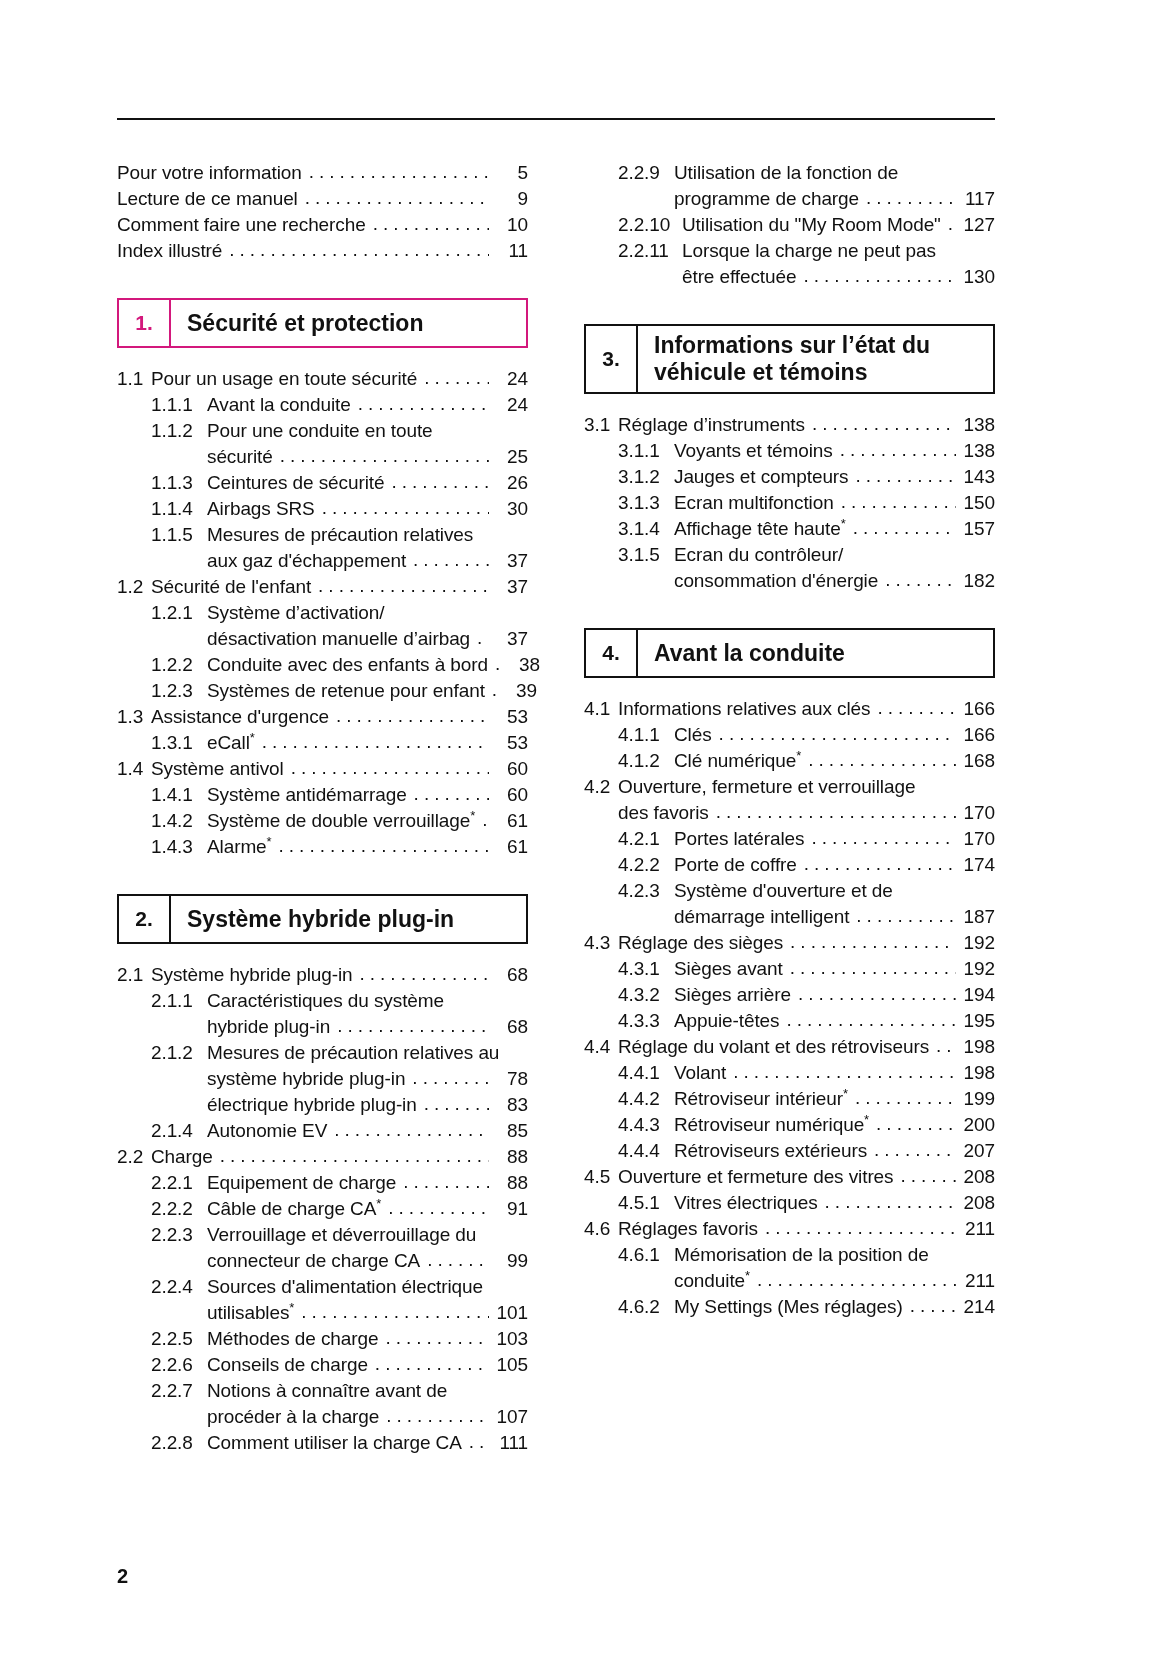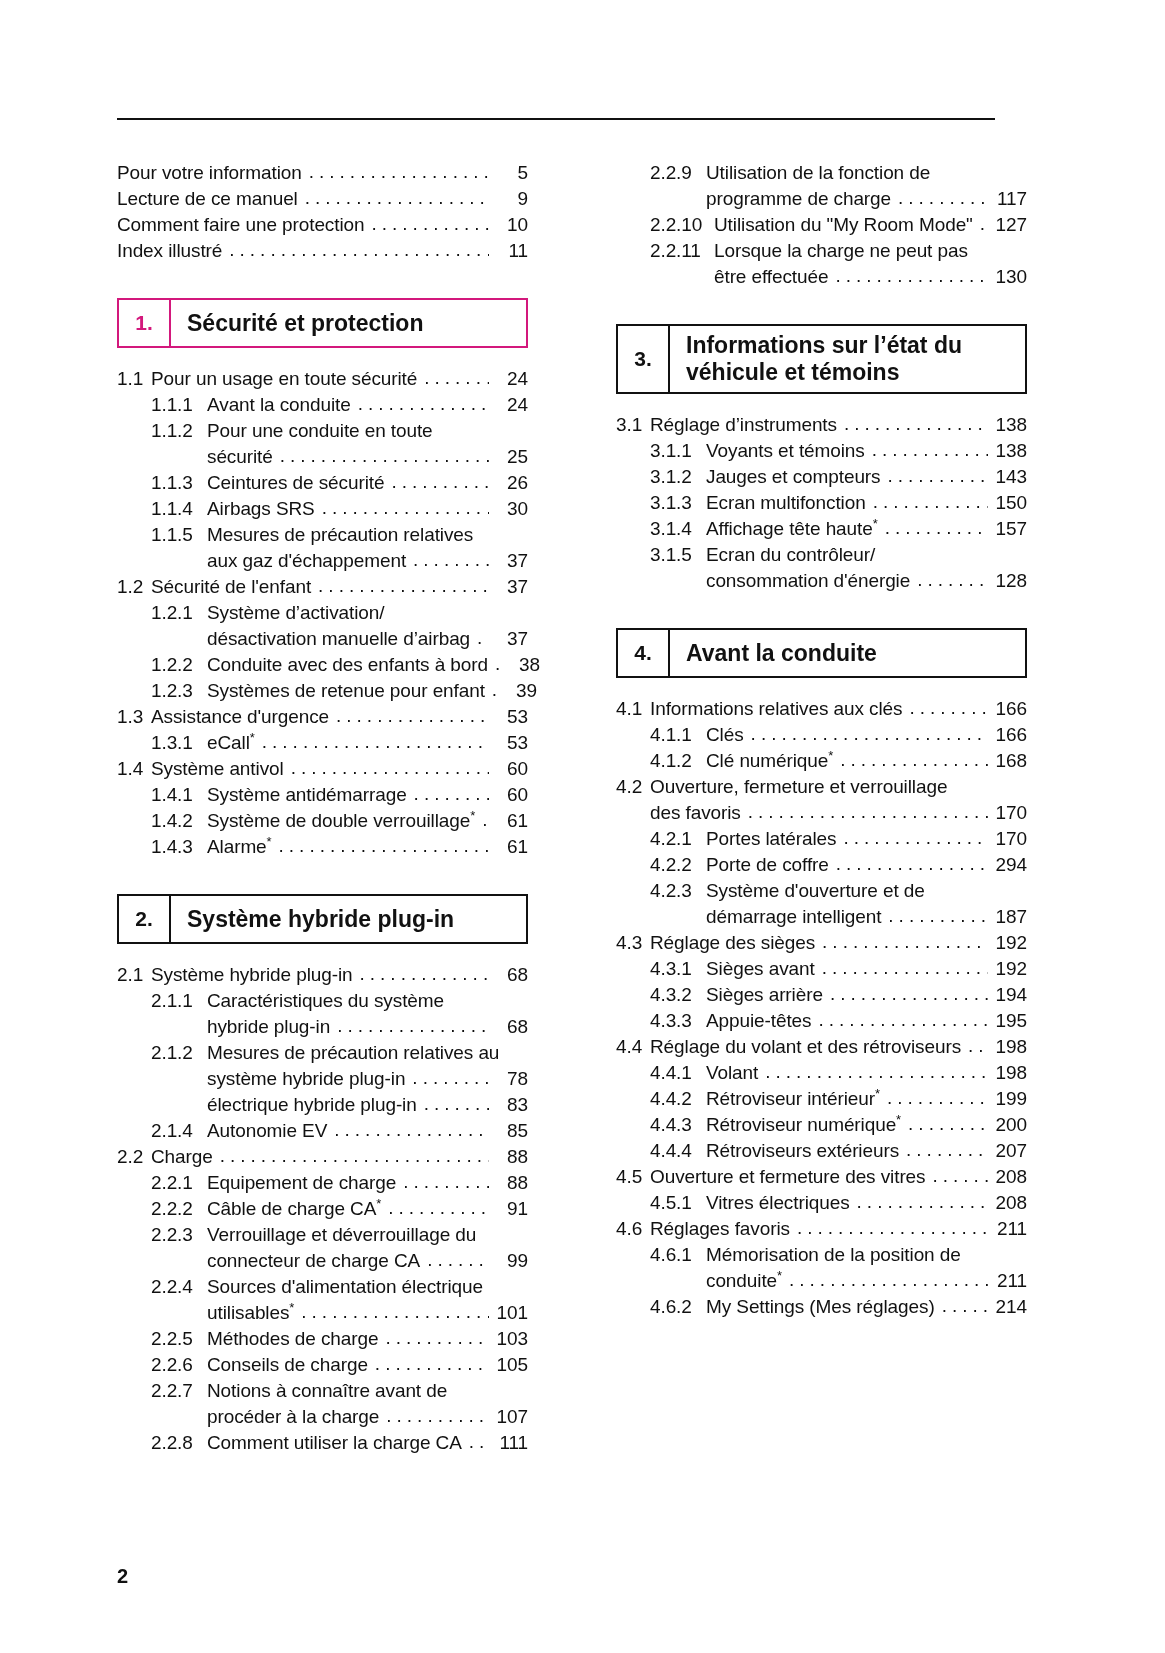--- a/index.html
+++ b/index.html
@@ -29,21 +29,21 @@
     width: 878px;
     height: 2px;
     background: #111111;
   }
   .columns {
     position: absolute;
     left: 117px;
     top: 160px;
     width: 878px;
     display: flex;
-    gap: 88px;
+    gap: 56px;
   }
   .col {
     width: 411px;
   }
 
   
   .toc-line {
     display: flex;
     align-items: baseline;
     font-size: 19px;
@@ -159,21 +159,21 @@
           <span class="txt">Pour votre information</span>
           <span class="leader">........................................</span>
           <span class="pg">5</span>
         </div>
         <div class="toc-line lvl-top">
           <span class="txt">Lecture de ce manuel</span>
           <span class="leader">........................................</span>
           <span class="pg">9</span>
         </div>
         <div class="toc-line lvl-top">
-          <span class="txt">Comment faire une protection</span>
+          <span class="txt">Comment faire une recherche</span>
           <span class="leader">........................................</span>
           <span class="pg">10</span>
         </div>
         <div class="toc-line lvl-top">
           <span class="txt">Index illustré</span>
           <span class="leader">........................................</span>
           <span class="pg">11</span>
         </div>
         <div class="gap-before-chapter"></div>
         <div class="chapter accent">
@@ -483,21 +483,21 @@
         <div class="toc-line lvl-2 noleader">
           <span class="num">3.1.5</span>
           <span class="txt">Ecran du contrôleur/</span>
           <span class="leader">........................................</span>
           <span class="pg"></span>
         </div>
         <div class="toc-line lvl-2 cont">
           <span class="num">3.1.5</span>
           <span class="txt">consommation d'énergie</span>
           <span class="leader">........................................</span>
-          <span class="pg">128</span>
+          <span class="pg">182</span>
         </div>
         <div class="gap-before-chapter"></div>
         <div class="chapter">
           <div class="ch-num">4.</div>
           <div class="ch-title">Avant la conduite</div>
         </div>
         <div class="toc-line lvl-1">
           <span class="num">4.1</span>
           <span class="txt">Informations relatives aux clés</span>
           <span class="leader">........................................</span>
@@ -530,21 +530,21 @@
         <div class="toc-line lvl-2">
           <span class="num">4.2.1</span>
           <span class="txt">Portes latérales</span>
           <span class="leader">........................................</span>
           <span class="pg">170</span>
         </div>
         <div class="toc-line lvl-2">
           <span class="num">4.2.2</span>
           <span class="txt">Porte de coffre</span>
           <span class="leader">........................................</span>
-          <span class="pg">294</span>
+          <span class="pg">174</span>
         </div>
         <div class="toc-line lvl-2 noleader">
           <span class="num">4.2.3</span>
           <span class="txt">Système d'ouverture et de</span>
           <span class="leader">........................................</span>
           <span class="pg"></span>
         </div>
         <div class="toc-line lvl-2 cont">
           <span class="num">4.2.3</span>
           <span class="txt">démarrage intelligent</span>

